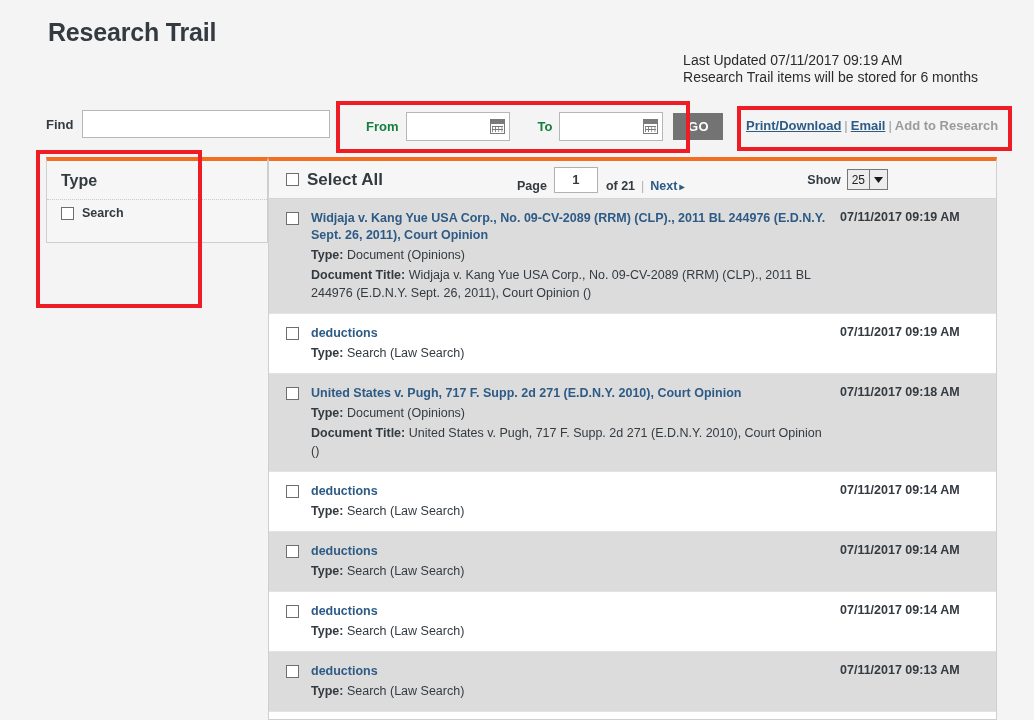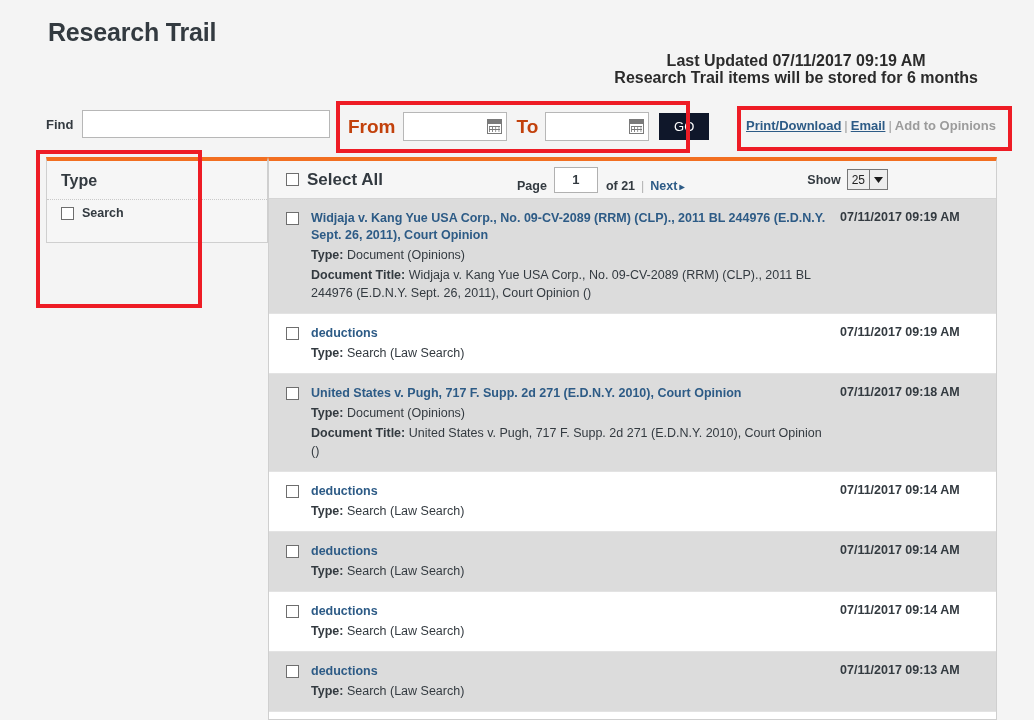--- a/index.html
+++ b/index.html
@@ -24,23 +24,23 @@
     font-weight: bold;
     color: #333a40;
     letter-spacing: -0.2px;
   }
 
   
   #meta-block {
     position: absolute;
     right: 56px;
     top: 52px;
-    text-align: center;
-    font-size: 16px;
-    font-weight: bold;
+    text-align: left;
+    font-size: 14px;
+    font-weight: normal;
     color: #2b2b2b;
     line-height: 17px;
   }
 
   
   #find-row {
     position: absolute;
     left: 46px;
     top: 110px;
     display: flex;
@@ -65,24 +65,25 @@
 
   
   #date-group {
     position: absolute;
     left: 348px;
     top: 112px;
     display: flex;
     align-items: center;
   }
   .date-label {
-    font-size: 19px;
-    font-weight: bold;
-    color: #c2410c;
+    font-size: 13px;
+    font-weight: bold;
+    color: #15803d;
     margin-right: 7px;
+    margin-left: 18px;
   }
   .date-field {
     position: relative;
     width: 104px;
     height: 29px;
     border: 1px solid #b7b7b7;
     background: #fff;
     margin-right: 10px;
   }
   .date-field input {
@@ -116,26 +117,26 @@
     content: "";
     position: absolute;
     left: 1px; top: 6px; right: 1px; bottom: 1px;
     background:
       linear-gradient(to right, #7a7a7a 1px, transparent 1px) 0 0 / 3.2px 100%,
       linear-gradient(to bottom, #7a7a7a 1px, transparent 1px) 0 0 / 100% 3px;
   }
   #go-button {
     width: 50px;
     height: 27px;
-    background: #0f172a;
+    background: #737373;
     color: #fff;
     border: 0;
     font-family: "Liberation Sans", sans-serif;
     font-size: 13px;
-    font-weight: normal;
+    font-weight: bold;
     cursor: pointer;
     letter-spacing: 0.3px;
   }
 
   
   #action-links {
     position: absolute;
     left: 746px;
     top: 118px;
     font-size: 13px;
@@ -362,21 +363,21 @@
   </div>
   <span class="date-label">To</span>
   <div class="date-field">
     <input type="text" placeholder="" style="">
     <span class="cal-icon"></span>
   </div>
   <button id="go-button">GO</button>
 </div>
 
 <div id="action-links">
-  <a>Print/Download</a><span class="sep">|</span><a>Email</a><span class="sep">|</span><span class="disabled">Add to Opinions</span>
+  <a>Print/Download</a><span class="sep">|</span><a>Email</a><span class="sep">|</span><span class="disabled">Add to Research</span>
 </div>
 
 <div id="type-panel">
   <div id="type-panel-header">Type</div>
   <div class="facet-item">
     <span class="cbox"></span>
     <span class="facet-label">Search</span>
   </div>
 </div>
 

